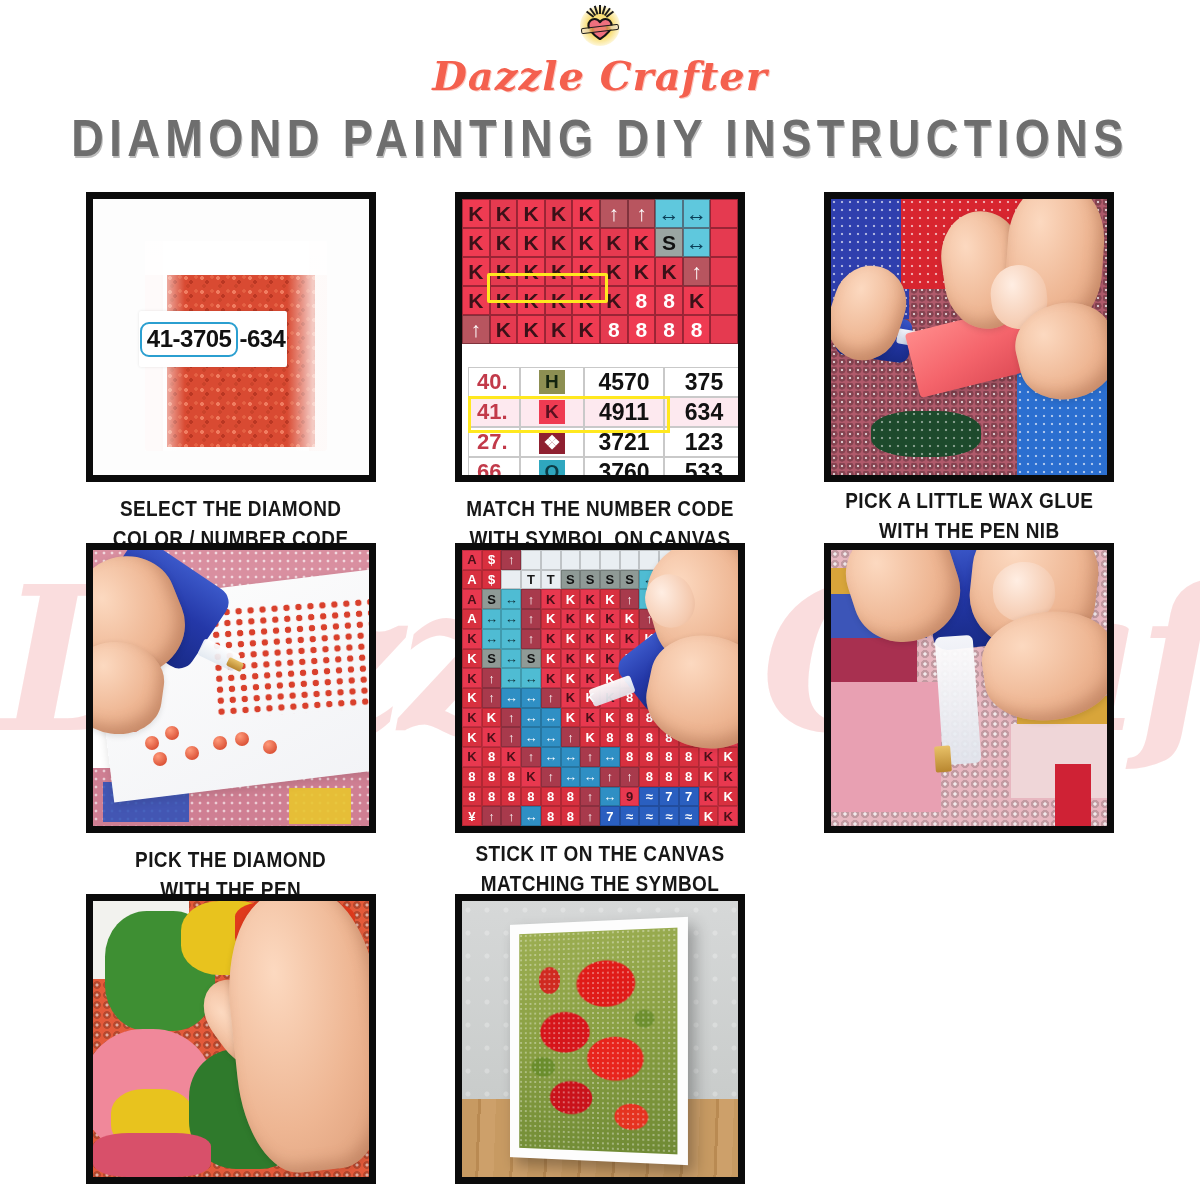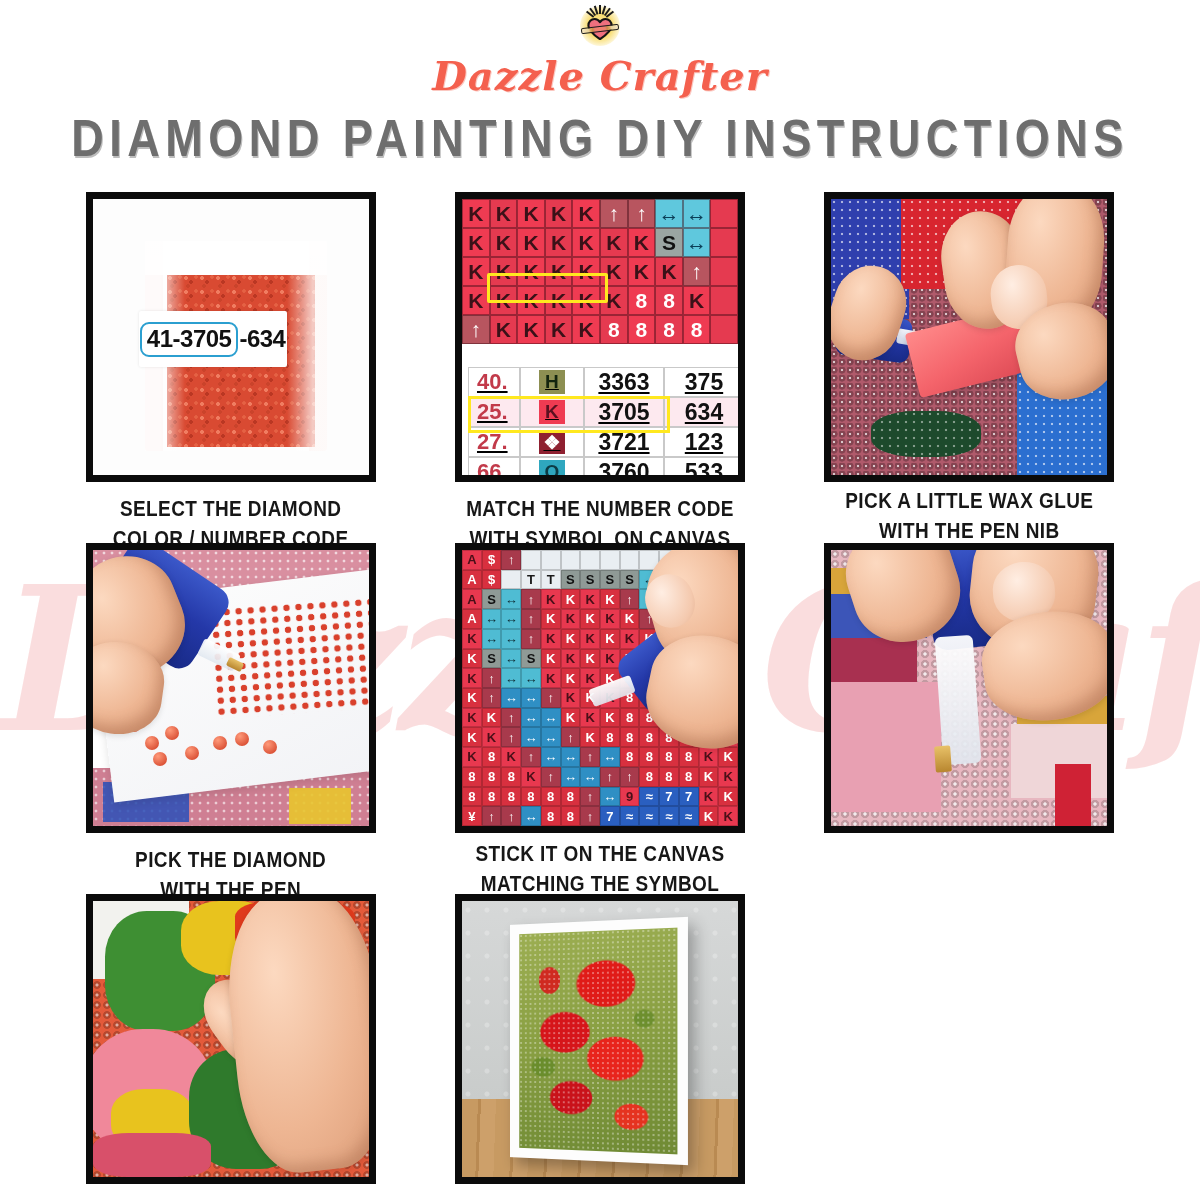--- a/index.html
+++ b/index.html
@@ -172,21 +172,21 @@
     position:absolute; left:25px; top:74px; width:121px; height:30px;
     border:3px solid #ffe81f; border-radius:2px; pointer-events:none;
   }
   .legend{
     position:absolute; left:6px; right:0; top:168px; bottom:0;
     background:#fff;
   }
   .lrow{
     display:grid;
     grid-template-columns:52px 64px 80px 80px;
-    height:30px; align-items:stretch;text-decoration:underline;
+    height:30px; align-items:stretch;
   }
   .lc{
     border:1px solid #c9c9c9;
     display:flex; align-items:center; justify-content:center;
     font-size:23px; font-weight:700; color:#111;
     font-family:"Liberation Sans", sans-serif;
   }
   .lc.idx{ color:#c23a4a; justify-content:flex-start; padding-left:8px; font-size:22px; }
   .lrow.hi .lc{ background:#fde9ef; }
   .lrow.hi{ position:relative; }
@@ -521,29 +521,29 @@
               <div class="cc red w">8</div>
               <div class="cc red2"></div>
             </div>
           <div class="hl-box"></div>
           <div class="legend" id="legend-table">
               <div class="lrow">
                 <div class="lc idx">40.</div>
                 <div class="lc">
                   <span class="sym olive">H</span>
                 </div>
-                <div class="lc">3363</div>
+                <div class="lc">4570</div>
                 <div class="lc">375</div>
               </div>
               <div class="lrow hi">
-                <div class="lc idx">25.</div>
+                <div class="lc idx">41.</div>
                 <div class="lc">
                   <span class="sym pink">K</span>
                 </div>
-                <div class="lc">3705</div>
+                <div class="lc">4911</div>
                 <div class="lc">634</div>
               </div>
               <div class="lrow">
                 <div class="lc idx">27.</div>
                 <div class="lc">
                   <span class="sym dmar">❖</span>
                 </div>
                 <div class="lc">3721</div>
                 <div class="lc">123</div>
               </div>

